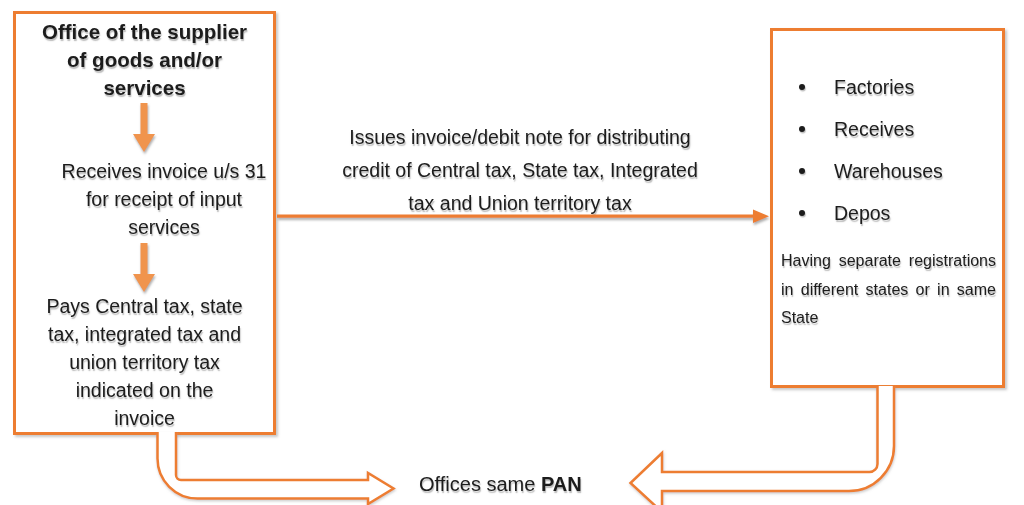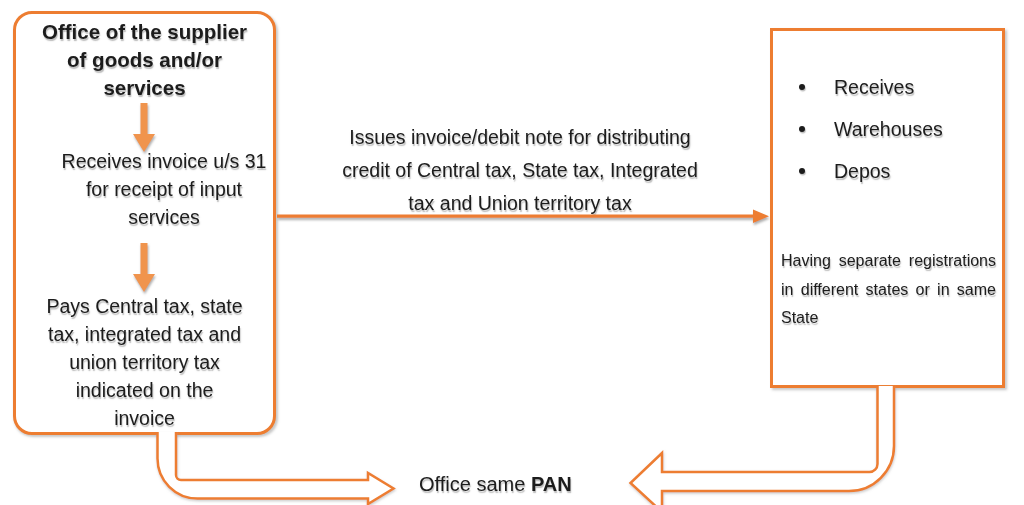--- a/index.html
+++ b/index.html
@@ -12,36 +12,36 @@
     font-family: "Liberation Sans", sans-serif;
     color: #1c1c1c;
   }
   .box {
     position: absolute;
     box-sizing: border-box;
     border: 3px solid #ED7D31;
     background: #ffffff;
     box-shadow: 1.5px 2px 2.5px rgba(130,130,130,0.45);
   }
-  .left-box  { left: 13px;  top: 11px; width: 263px; height: 424px; border-radius: 19px; }
+  .left-box  { left: 13px;  top: 11px; width: 263px; height: 424px; }
   .right-box { left: 770px; top: 28px; width: 235px; height: 360px; }
   .txt {
     text-shadow: 0.8px 1.8px 1.2px rgba(130,130,130,0.55);
     white-space: pre-line;
   }
   .lb-title {
     position: absolute; left: 0; right: 0; top: 4px;
     text-align: center; font-weight: 700;
     font-size: 20.5px; line-height: 28px;
   }
   .lb-step { 
     position: absolute; left: 0; right: 0;
     text-align: center; font-size: 19.5px; line-height: 28px;
   }
-  .lb-step1 { top: 133px; padding-left: 39px; }
+  .lb-step1 { top: 143px; padding-left: 39px; }
   .lb-step2 { top: 278px; }
   .connector-label {
     position: absolute; left: 290px; top: 121px; width: 460px;
     text-align: center; font-size: 19.5px; line-height: 33px;
   }
   .bullet-list {
     position: absolute; left: 0; top: 35px; right: 0;
     margin: 0; padding: 0; list-style: none;
   }
   .bullet-item {
@@ -86,40 +86,44 @@
 tax, integrated tax and
 union territory tax
 indicated on the
 invoice</div>
   </div>
 
   <div class="box right-box">
     <ul class="bullet-list">
       <li class="bullet-item">
         <span class="bullet-dot"></span>
+        <span class="bullet-text txt">Factories</span>
+      </li>
+      <li class="bullet-item">
+        <span class="bullet-dot"></span>
         <span class="bullet-text txt">Receives</span>
       </li>
       <li class="bullet-item">
         <span class="bullet-dot"></span>
         <span class="bullet-text txt">Warehouses</span>
       </li>
       <li class="bullet-item">
         <span class="bullet-dot"></span>
         <span class="bullet-text txt">Depos</span>
       </li>
     </ul>
     <div class="rb-note" style="text-shadow: 0.8px 1.8px 1.2px rgba(130,130,130,0.55);">Having separate registrations in different states or in same State</div>
   </div>
 
   <div class="connector-label txt">Issues invoice/debit note for distributing
 credit of Central tax, State tax, Integrated
 tax and Union territory tax</div>
 
   <div class="footer-label txt">
-    <span>Office same </span><span class="pan">PAN</span>
+    <span>Offices same </span><span class="pan">PAN</span>
   </div>
 
   <svg class="overlay" width="1024" height="505" viewBox="0 0 1024 505">
     <defs>
       <filter id="shadowSolid" x="-30%" y="-30%" width="160%" height="160%">
         <feDropShadow dx="0.8" dy="2.2" stdDeviation="1.1" flood-color="#8a8a8a" flood-opacity="0.7"></feDropShadow>
       </filter>
       <filter id="shadowHollow" x="-20%" y="-20%" width="140%" height="140%">
         <feDropShadow dx="0.5" dy="1.5" stdDeviation="0.8" flood-color="#9a9a9a" flood-opacity="0.5"></feDropShadow>
       </filter>

